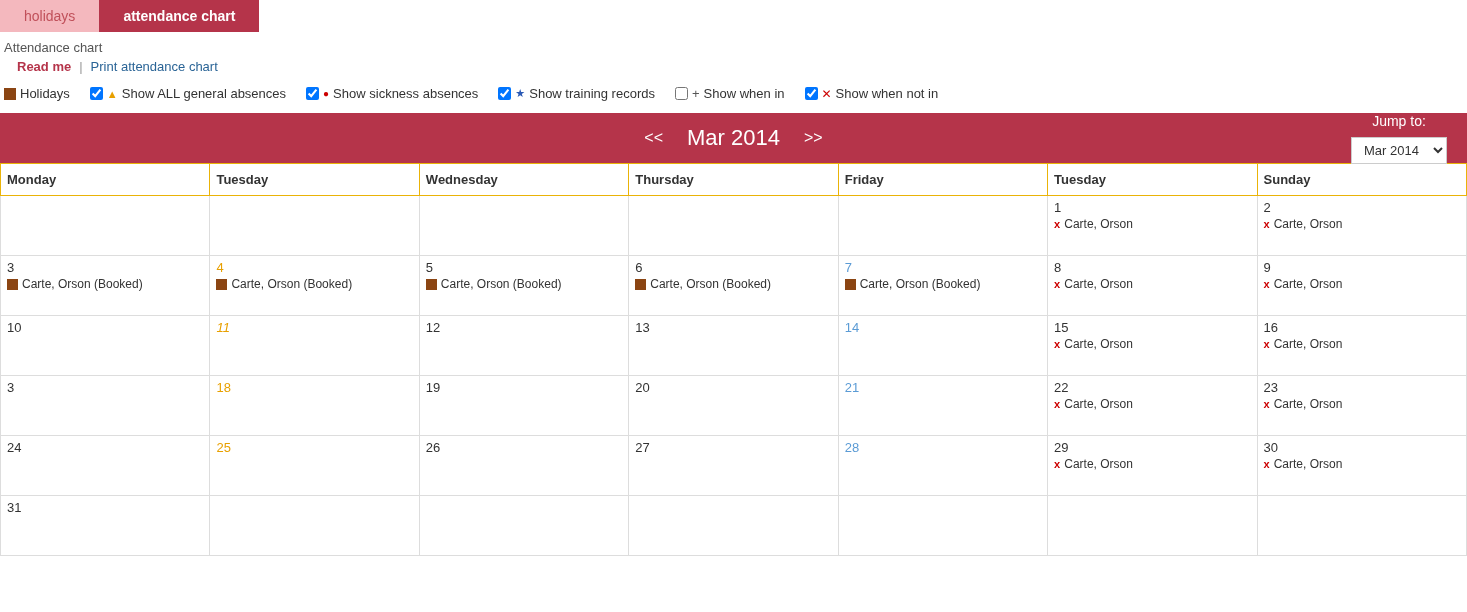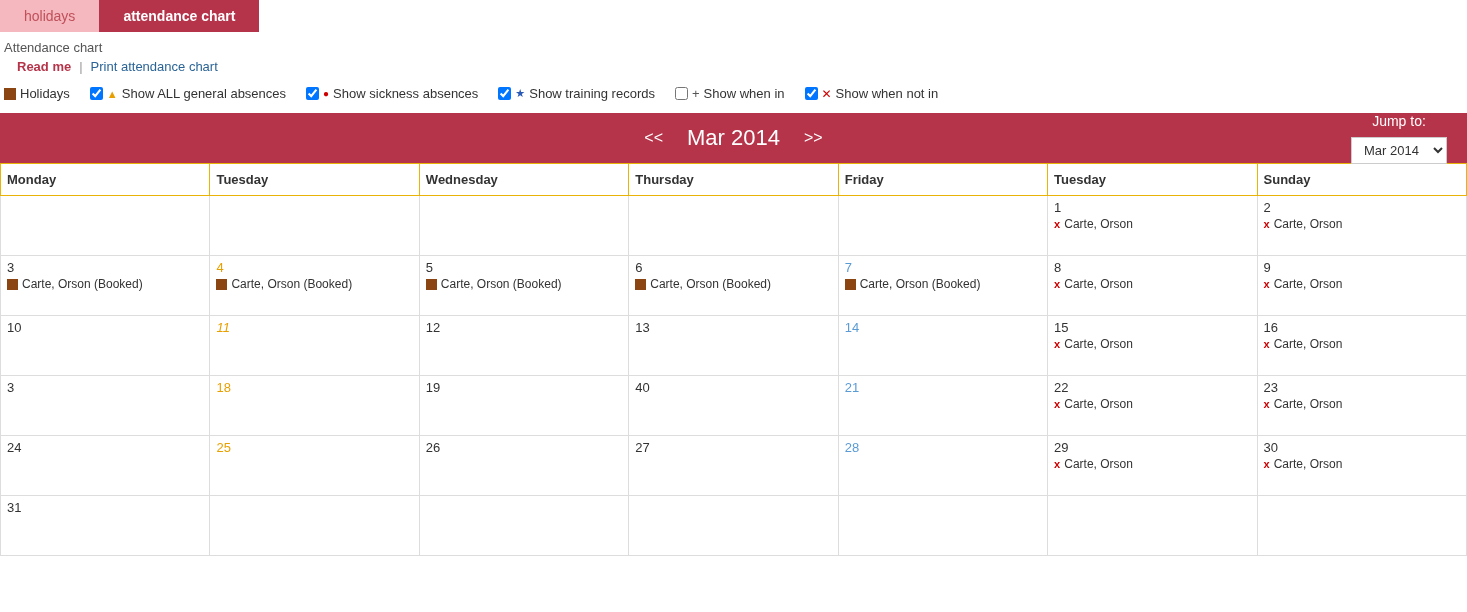--- a/index.html
+++ b/index.html
@@ -240,21 +240,21 @@
         <td>
           <div class="day-num">3</div>
         </td>
         <td>
           <div class="day-num" style="color: rgb(232, 160, 0);">18</div>
         </td>
         <td>
           <div class="day-num">19</div>
         </td>
         <td>
-          <div class="day-num">40</div>
+          <div class="day-num">20</div>
         </td>
         <td>
           <div class="day-num" style="color: rgb(91, 155, 213);">21</div>
         </td>
         <td>
           <div class="day-num">22</div>
           <div class="event-item">
             <span class="event-x">x</span>
             <span class="event-name">Carte, Orson</span>
           </div>

